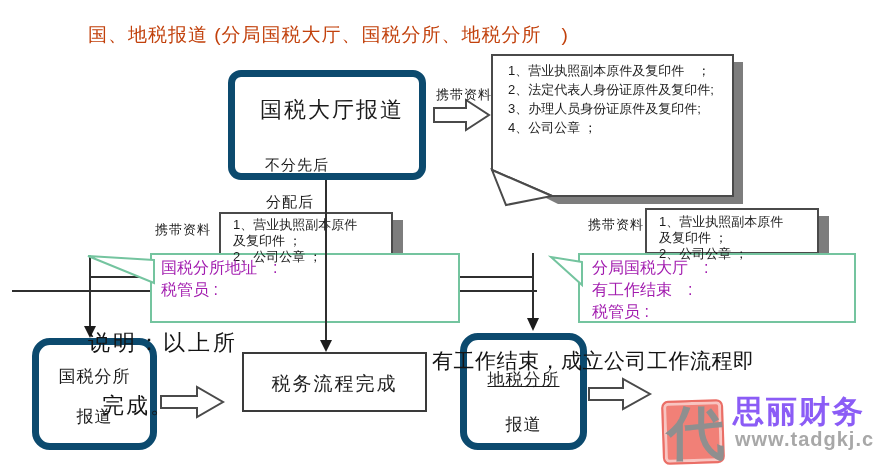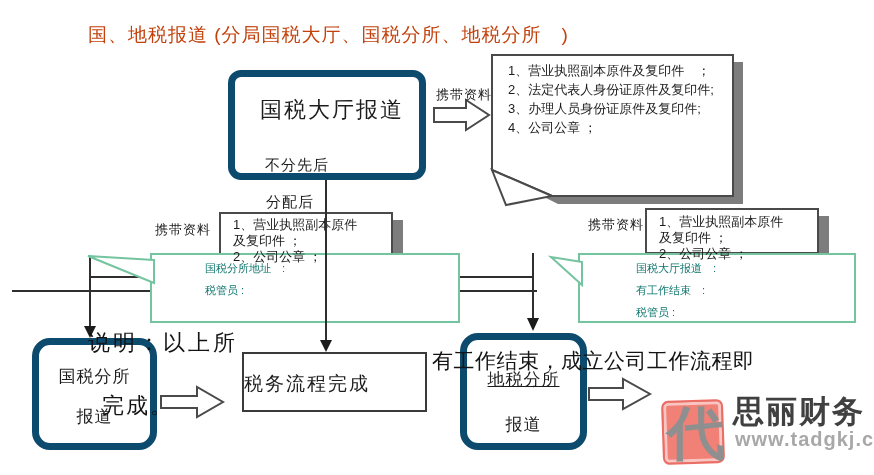--- a/index.html
+++ b/index.html
@@ -31,44 +31,44 @@
   .matshadow { background:#7d7d7d; z-index:1; }
   .matshadow-left { left:393px; top:220px; width:10px; height:48px; }
   .matshadow-right { left:819px; top:216px; width:10px; height:44px; }
   .mattext { font-size:13px; line-height:16px; z-index:4; }
   .mattext-left { left:233px; top:217px; width:160px; }
   .mattext-right { left:659px; top:214px; width:160px; }
 
   .callout { background:#fff; border:2px solid #74c49f; z-index:3; }
   .callout-left { left:150px; top:253px; width:310px; height:70px; }
   .callout-right { left:578px; top:253px; width:278px; height:70px; }
-  .callout-text { font-size:11px; line-height:22px; z-index:4; color:#0f766e;margin-left:44px; }
+  .callout-text { font-size:16px; line-height:22px; z-index:4; color:#a21caf; }
   .callout-text-left { left:161px; top:257px; }
   .callout-text-right { left:592px; top:257px; }
 
   .branchbox { border-radius:18px; text-align:center; }
   .branch-left { left:32px; top:338px; width:125px; height:112px; }
   .branch-right { left:460px; top:333px; width:127px; height:117px; }
   .branch-line { font-size:17px; letter-spacing:1px; }
   .branch-left .l1 { margin-top:20px; }
   .branch-left .l2 { margin-top:17px; }
   .branch-right .l1 { margin-top:28px;text-decoration:underline; }
   .branch-right .l2 { margin-top:22px; }
 
-  .complete-box { left:242px; top:352px; width:185px; height:60px; background:#fff; border:2px solid #3a3a3a; z-index:2; text-align:left; }
+  .complete-box { left:242px; top:352px; width:185px; height:60px; background:#fff; border:2px solid #3a3a3a; z-index:2; text-align:center; }
   .complete-label { margin-top:17px; font-size:19px; letter-spacing:2px; }
 
   .note-seg { z-index:6; color:#141414; }
   .note-seg1 { left:88px; top:328px; font-size:22px; letter-spacing:3px; }
   .note-seg2 { left:432px; top:347px; font-size:21px; letter-spacing:0.5px; }
   .note-seg3 { left:102px; top:391px; font-size:22px; letter-spacing:2px; }
 
   .wm-seal { left:662px; top:400px; width:62px; height:64px; background:#f0766c; border:2px solid #e9625a; border-radius:7px; box-shadow:inset 0 0 0 3px rgba(255,255,255,0.55); transform:rotate(-2deg); z-index:7; opacity:0.92; }
   .wm-char { left:664px; top:398px; width:64px; height:70px; font-size:58px; line-height:70px; text-align:center; color:#8f8f8f; z-index:7; font-weight:bold; }
-  .wm-brand { left:733px; top:391px; font-size:31px; font-weight:bold; color:#404040; letter-spacing:2px; z-index:7; }
+  .wm-brand { left:733px; top:391px; font-size:31px; font-weight:bold; color:#8b5cf6; letter-spacing:2px; z-index:7; }
   .wm-url { left:735px; top:428px; font-size:20px; font-weight:bold; color:#a8a8a8; letter-spacing:1px; z-index:7; }
 </style>
 </head>
 <body>
 
 <div id="stage">
 
   <svg class="layer z1">
     <path d="M90 277 H533" stroke="#2f2f2f" stroke-width="2" fill="none"></path>
     <path d="M12 291 H537" stroke="#2f2f2f" stroke-width="2" fill="none"></path>
@@ -125,21 +125,21 @@
   <div class="abs callout callout-right"></div>
   <svg class="layer z3">
     <polygon points="154,260 88,256 154,283" fill="#ffffff" stroke="#74c49f" stroke-width="2"></polygon>
     <polygon points="582,262 551,257 582,285" fill="#ffffff" stroke="#74c49f" stroke-width="2"></polygon>
   </svg>
   <div class="abs callout-text callout-text-left">
     <div>国税分所地址　:</div>
     <div>税管员 :</div>
   </div>
   <div class="abs callout-text callout-text-right">
-    <div>国税大厅报道　:</div>
+    <div>分局国税大厅　:</div>
     <div>有工作结束　:</div>
     <div>税管员 :</div>
   </div>
 
   <div class="abs roundbox branchbox branch-left">
     <div class="branch-line l1">国税分所</div>
     <div class="branch-line l2">报道</div>
   </div>
   <div class="abs complete-box">
     <div class="complete-label">税务流程完成</div>

